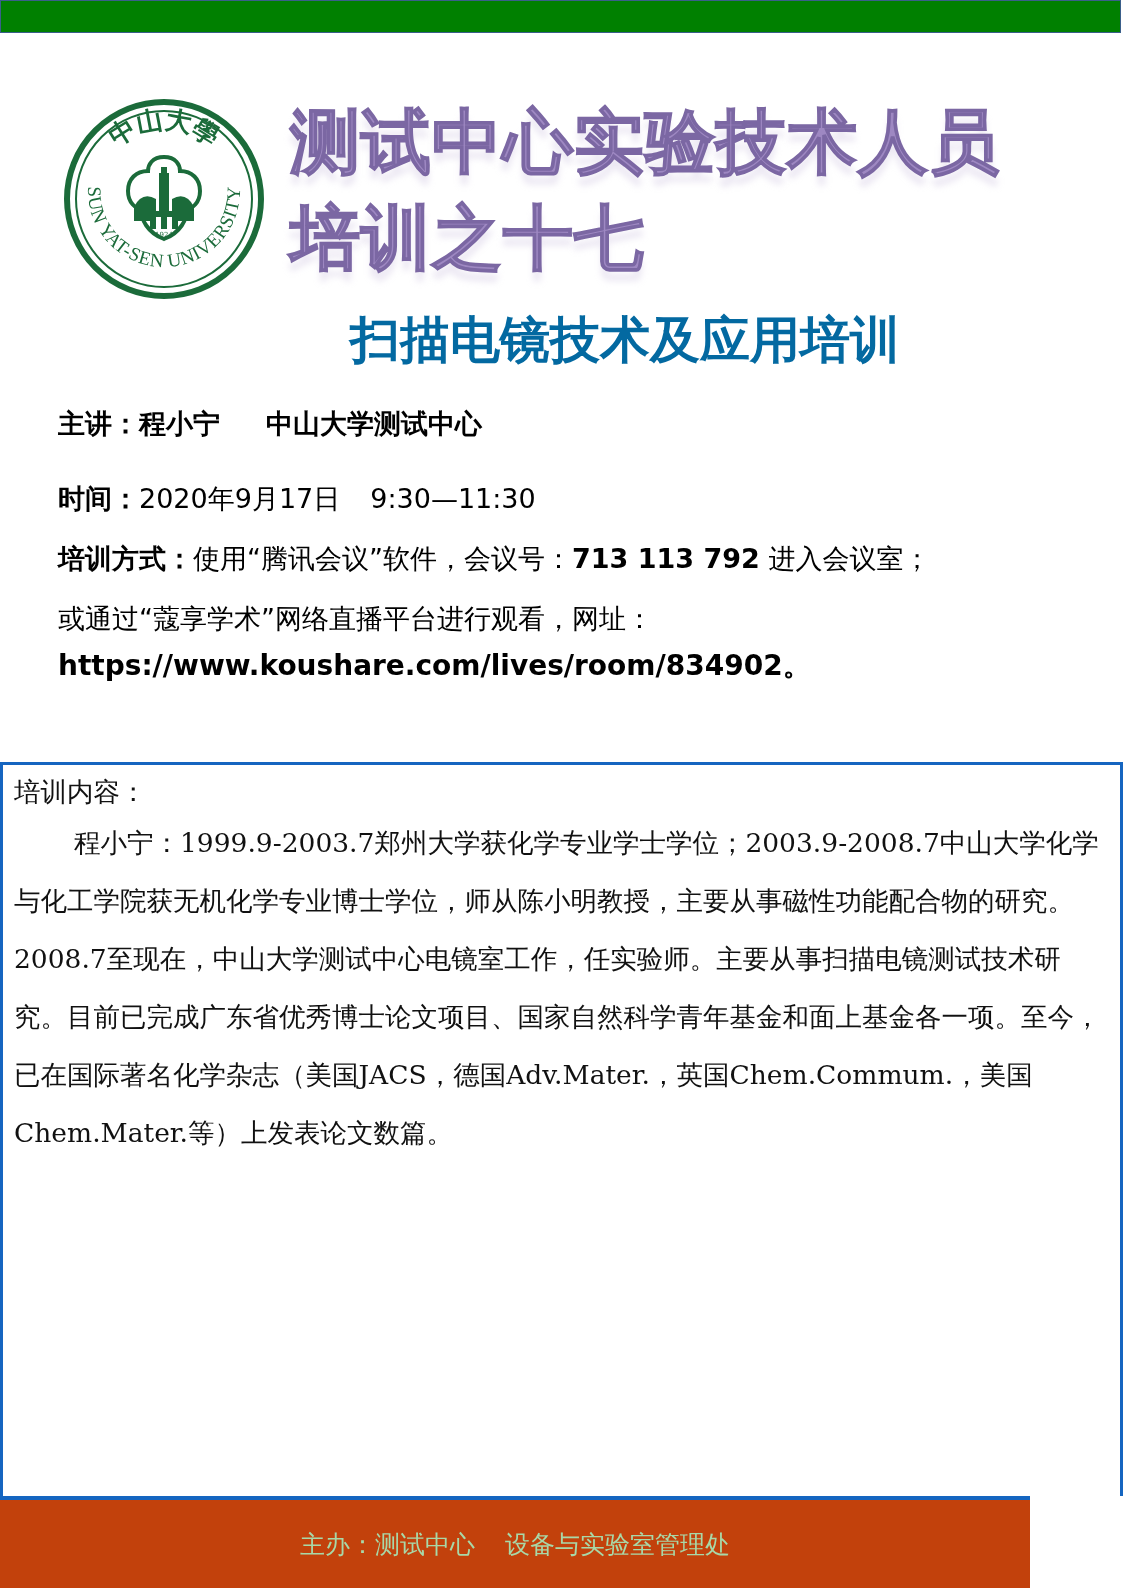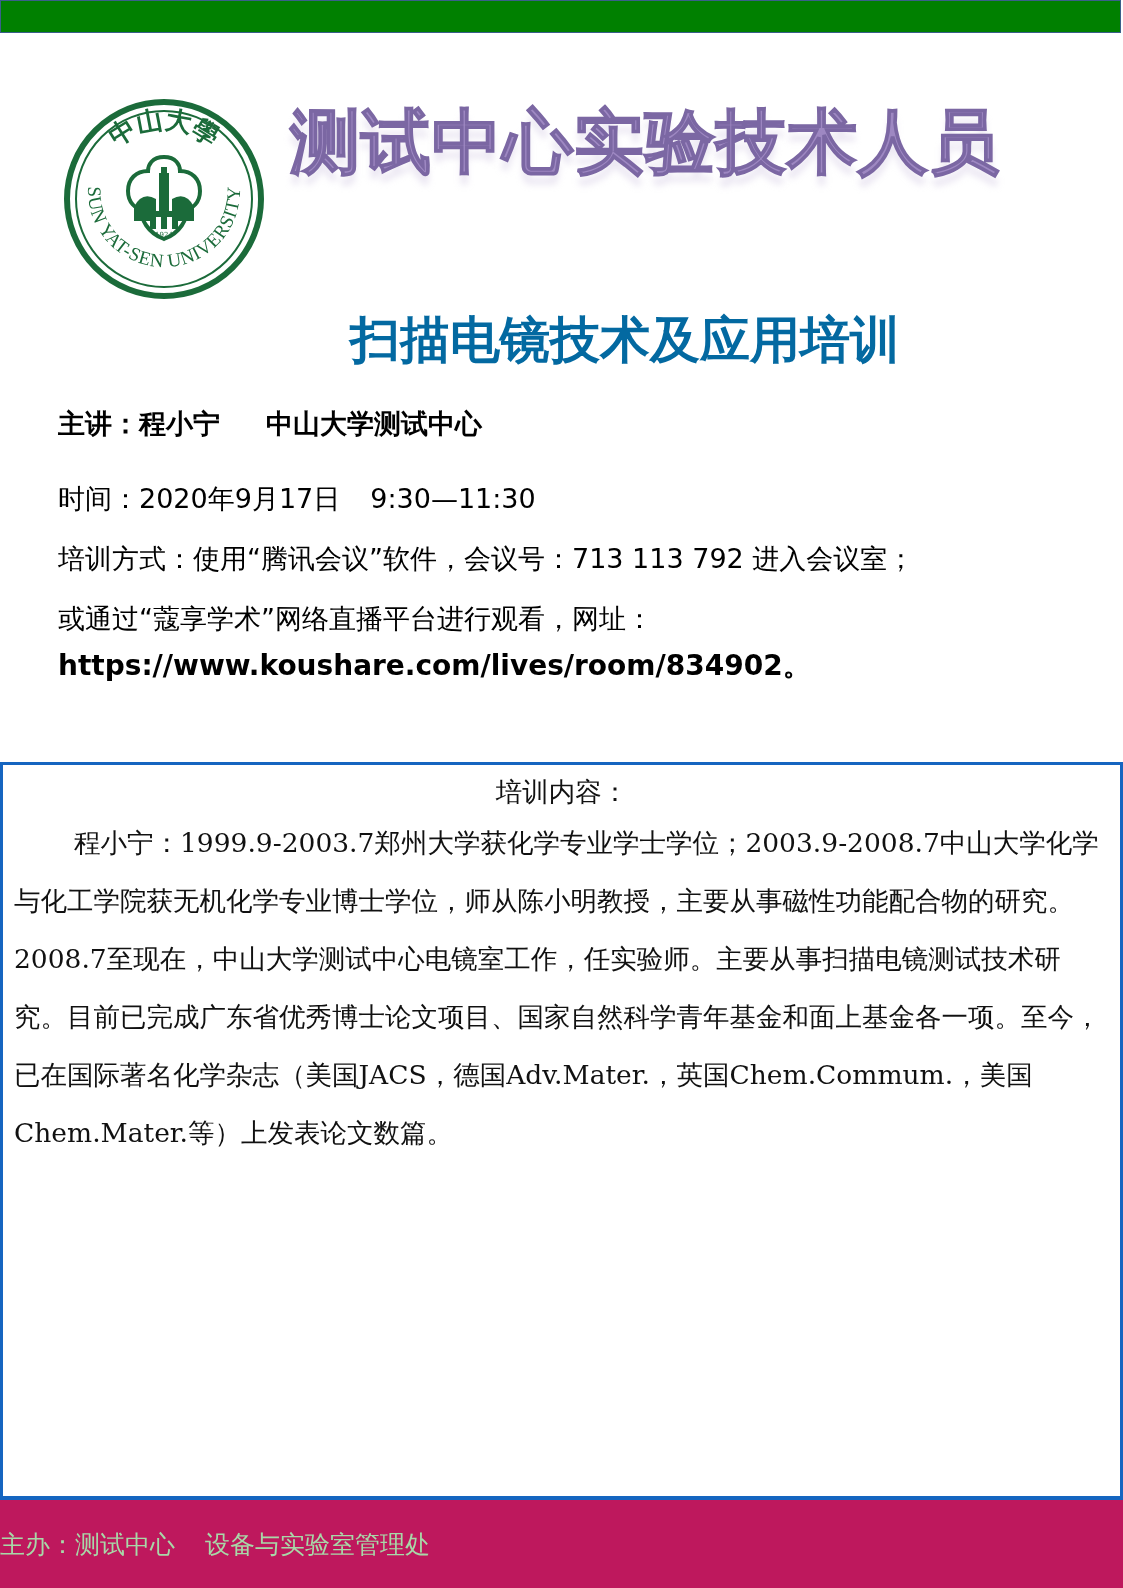--- a/index.html
+++ b/index.html
@@ -24,45 +24,45 @@
       text-shadow:0 10px 6px rgba(200,190,220,0.35);
       font-family:"DejaVu Sans", sans-serif;
     }
     .title .line { display:block; white-space:nowrap; }
     .subtitle {
       position:absolute; left:350px; top:312px; width:540px;
       text-align:center; color:#0369a1; font-weight:bold;
       font-size:50px; line-height:56px; white-space:nowrap;
     }
     .info { position:absolute; left:58px; font-size:27px; line-height:36px; white-space:nowrap; }
-    .info b { font-weight:normal; }
+    .info b { font-weight:bold; }
     .info-speaker { top:406px; font-weight:bold; }
     .info-time { top:481px; }
     .info-method { top:541px; }
     .info-alt { top:601px; }
     .info-url { top:648px; font-weight:bold; font-size:28px; }
     .gap { display:inline-block; width:46px; }
     .gap2 { display:inline-block; width:30px; }
     .content-box {
       position:absolute; left:0; top:762px; width:1123px; height:734px;
       border:3px solid #1565c0; box-sizing:border-box; border-bottom:none;
       background:#fff;
     }
     .content {
       position:absolute; left:14px; top:770px; width:1096px;
       font-family:"DejaVu Serif", "Liberation Serif", serif;
       font-size:26.5px; line-height:58px; color:#111;
     }
     .content p { margin:0; }
     .content .indent { text-indent:60px; }
-    .section-head { line-height:44px;text-align:center; }
+    .section-head { line-height:44px; }
     .footer {
-      position:absolute; left:0; top:1496px; width:1123px; height:92px;
-      background:#be185d; border-top:4px solid #1565c0; box-sizing:border-box;
-      display:flex; align-items:center; 
+      position:absolute; left:0; top:1496px; width:1030px; height:92px;
+      background:#c2410c; border-top:4px solid #1565c0; box-sizing:border-box;
+      display:flex; align-items:center; justify-content:center;
       color:#a8d8a8; font-size:25px;
     }
     .footer span + span { margin-left:30px; }
   </style>
 </head>
 <body>
 
 <div class="top-bar"></div>
 
 <div class="logo">
@@ -86,20 +86,21 @@
     <rect x="97" y="68" width="6" height="8" fill="#1b6b3a"></rect>
     <rect x="86" y="112" width="28" height="18" fill="#1b6b3a"></rect>
     <rect x="92" y="118" width="5" height="12" fill="#fff"></rect>
     <rect x="103" y="118" width="5" height="12" fill="#fff"></rect>
     <text x="100" y="138" font-size="7" text-anchor="middle" fill="#1b6b3a" font-family="DejaVu Serif, serif">1924</text>
   </svg>
 </div>
 
 <div class="title">
   <span class="line">测试中心实验技术人员</span>
+  <span class="line">培训之十七</span>
 </div>
 
 <div class="subtitle">扫描电镜技术及应用培训</div>
 
 <div class="info info-speaker">
   <span>主讲：</span><span>程小宁</span><span class="gap"></span><span>中山大学测试中心</span>
 </div>
 
 <div class="info info-time">
   <b>时间：</b><span>2020年9月17日</span><span class="gap2"></span><span>9:30—11:30</span>

